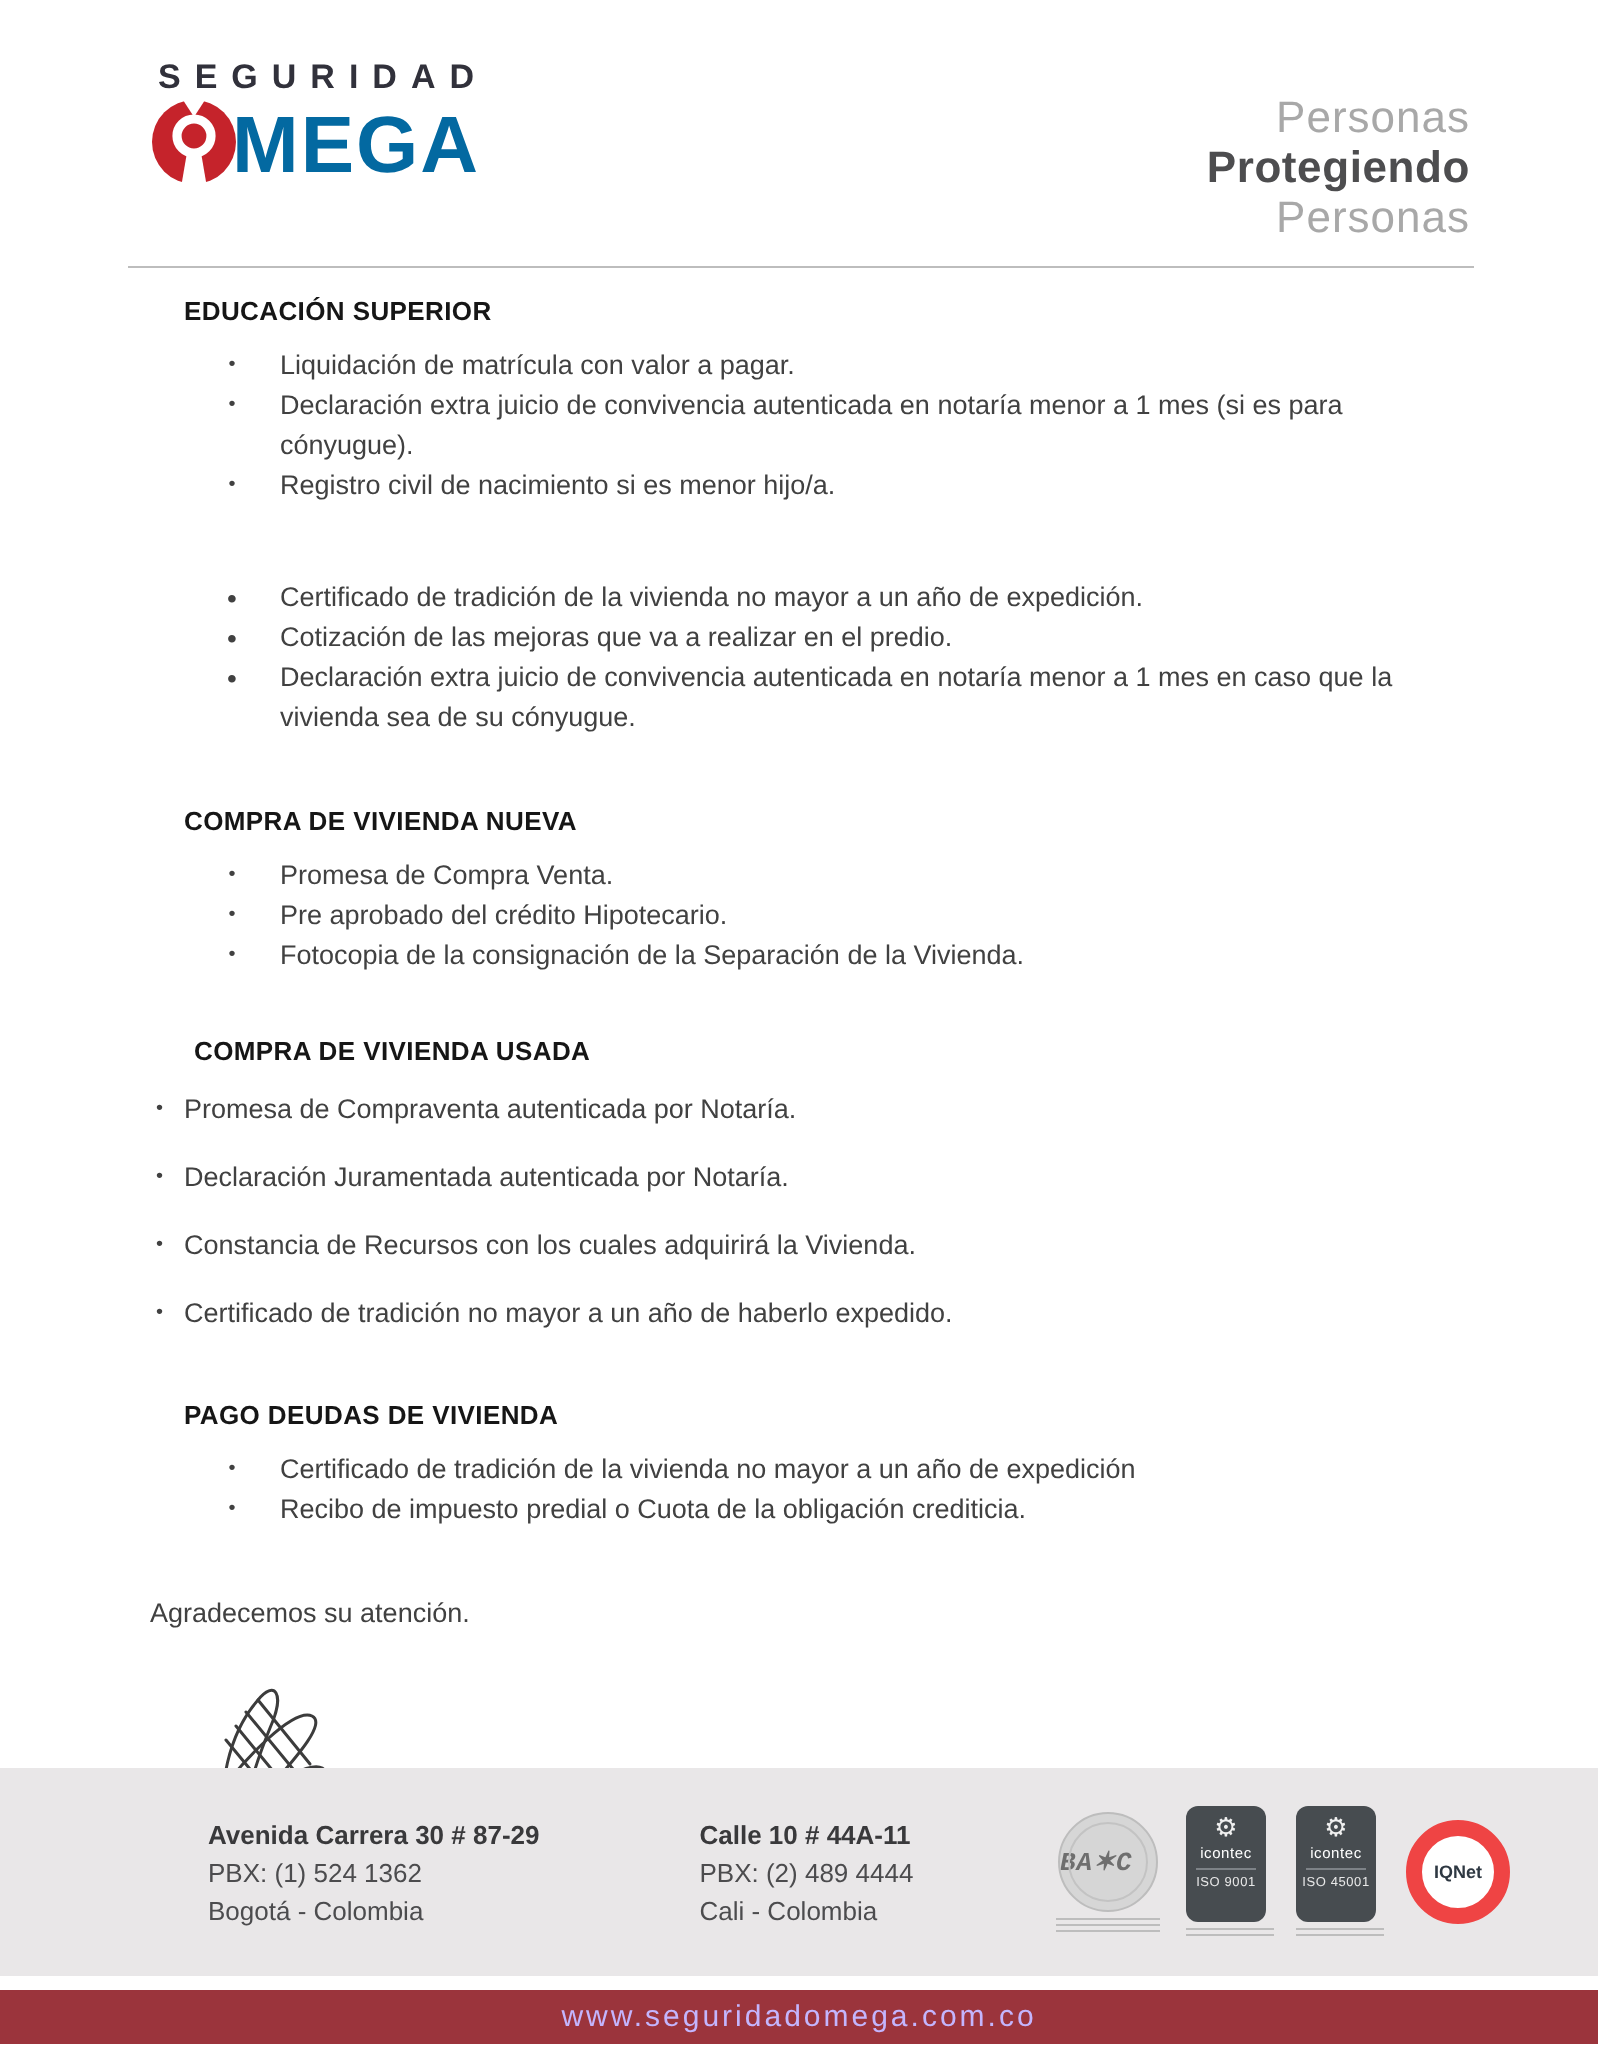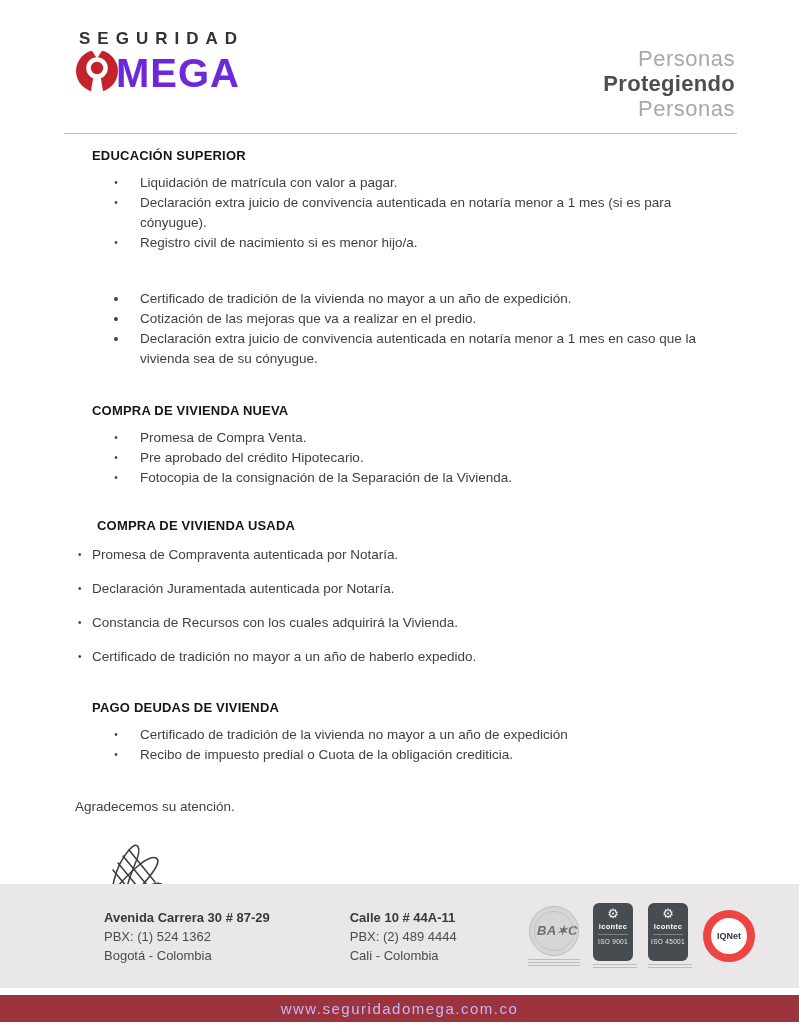--- a/index.html
+++ b/index.html
@@ -21,21 +21,21 @@
   }
   .brand { line-height:1; }
   .brand-top {
     font-size:17px; font-weight:700; letter-spacing:7px;
     color:#31313b; margin-left:3px;
   }
   .brand-main { display:flex; align-items:flex-end; margin-top:3px; }
   .omega-icon { width:42px; height:42px; display:block; }
   .brand-word {
     font-size:40px; font-weight:800; letter-spacing:1px;
-    color:#6d28d9; line-height:0.95; margin-left:-2px;
+    color:#0369a1; line-height:0.95; margin-left:-2px;
   }
   .tagline { text-align:right; line-height:25px; padding-top:4px;margin-top:12px; }
   .tagline-light { font-size:22px; color:#a8a8a8; letter-spacing:0.5px; }
   .tagline-bold  { font-size:22px; color:#4d4d4f; font-weight:800; letter-spacing:0.3px; }
 
   .divider {
     border:none; border-top:1px solid #bdbdbd;
     margin:12px 62px 0 64px;
   }
 
@@ -94,43 +94,44 @@
   .certs { margin-left:auto; display:flex; align-items:center; gap:11px; }
 
   .basc {
     width:56px; text-align:center;
   }
   .basc-globe {
     width:50px; height:50px; border-radius:50%;
     background:#d6d6d6;
     border:1px solid #bdbdbd;
     position:relative; margin:0 auto;
-    display:flex; align-items:center; justify-content:flex-end;
+    display:flex; align-items:center; justify-content:flex-start;
     overflow:hidden;
+    font-family:Liberation Mono, monospace;
   }
   .basc-globe::before {
     content:""; position:absolute; inset:4px;
     border:1px solid #c3c3c3; border-radius:50%;
   }
   .basc-globe span {
     font-size:13px; font-weight:800; font-style:italic; color:#6e6e6e; letter-spacing:0.5px;
   }
   .caption-lines {
     margin:3px auto 0; width:52px; height:8px;
     background:repeating-linear-gradient(#bdbdbd 0 1px, transparent 1px 3px);
   }
 
   .icontec-badge {
     width:40px; height:58px; border-radius:6px;
     background:#474c50; color:#ffffff;
     display:flex; flex-direction:column; align-items:center;
     padding-top:4px;
   }
   .icontec-gear { font-size:13px; line-height:14px; color:#f0f0f0; }
-  .icontec-name { font-size:7.5px; font-weight:700; letter-spacing:0.3px; margin-top:1px; }
+  .icontec-name { font-size:7.5px; font-weight:400; letter-spacing:0.3px; margin-top:1px; }
   .icontec-sep  { width:30px; border-top:1px solid #7d8287; margin-top:3px; }
   .icontec-iso  { font-size:6.5px; color:#e8e8e8; margin-top:3px; letter-spacing:0.3px; }
   .badge-col { text-align:center; }
   .badge-col .caption-lines { width:44px; height:5px; }
 
   .iqnet {
     width:52px; height:52px; border-radius:50%;
     border:8px solid #ef4444; background:#ffffff;
     display:flex; align-items:center; justify-content:center;
   }

